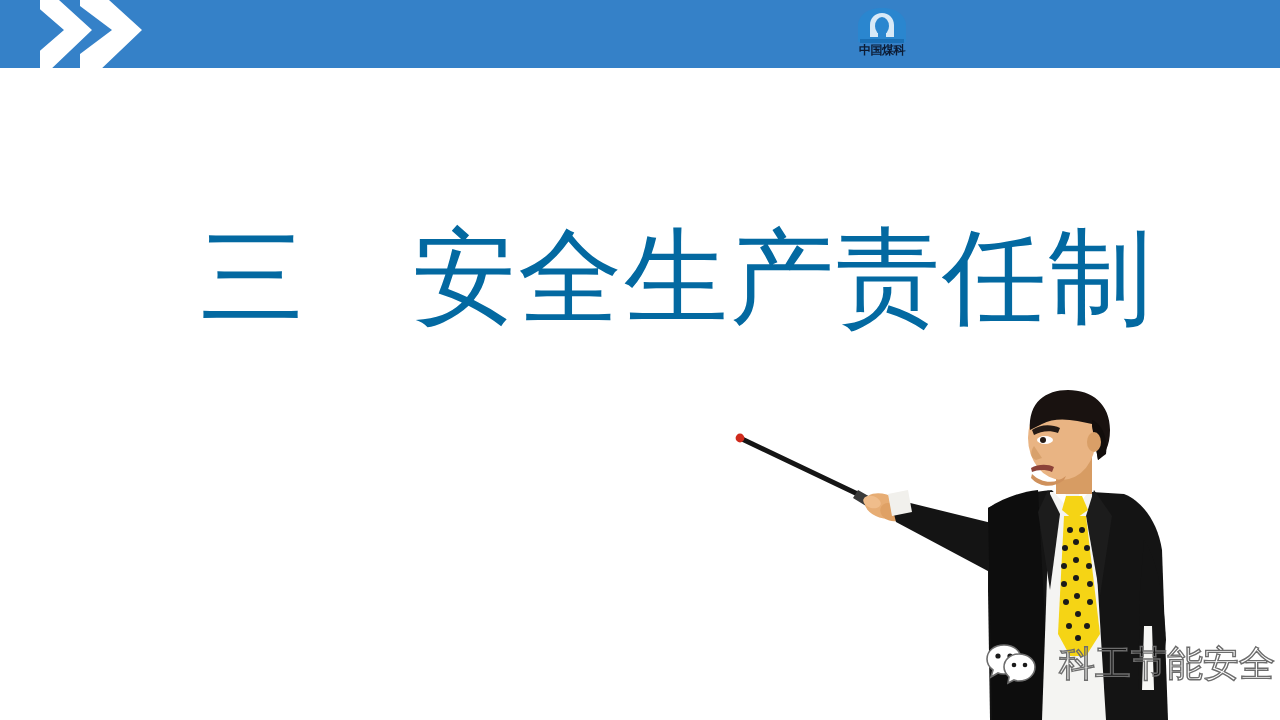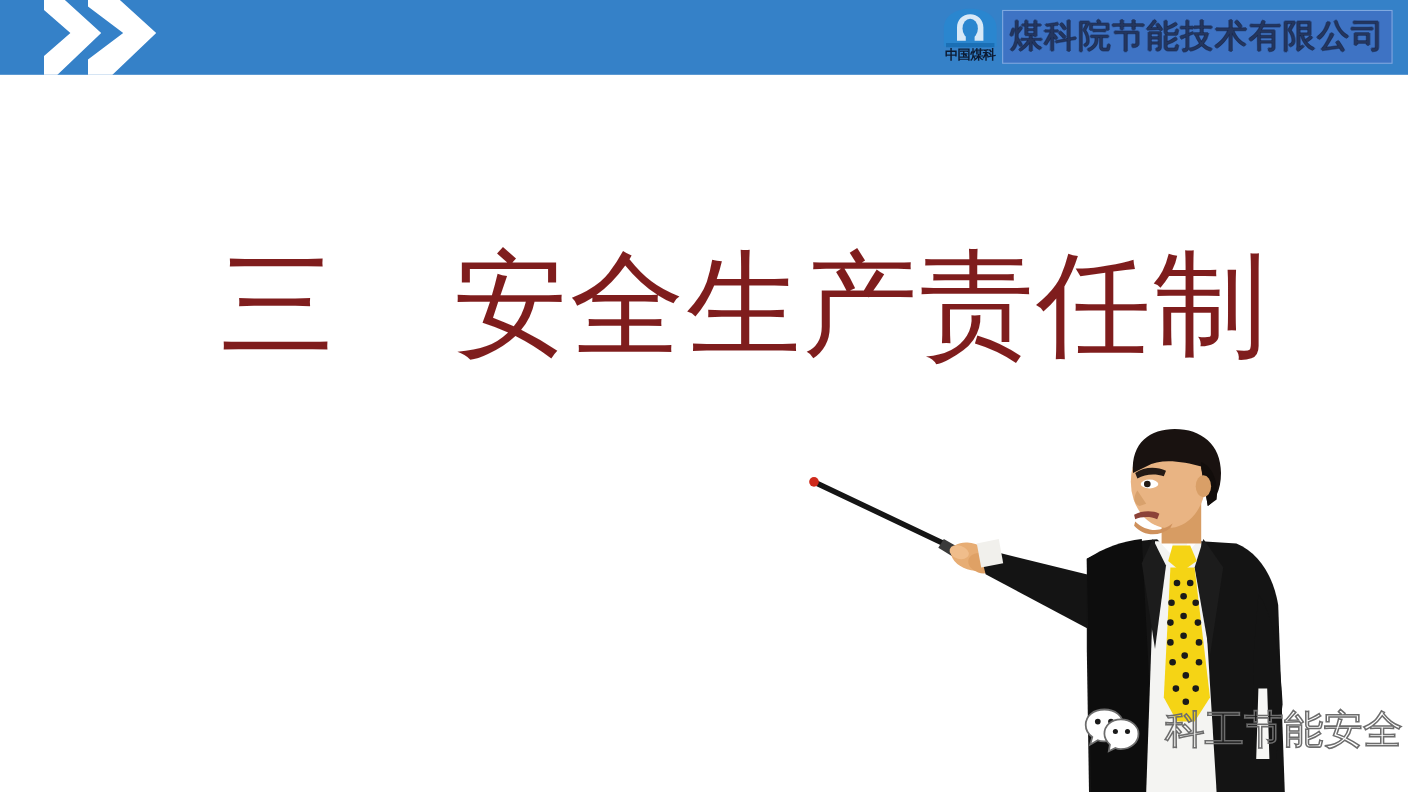--- a/index.html
+++ b/index.html
@@ -90,21 +90,21 @@
 
   
   .slide-title {
     position: absolute;
     left: 200px;
     top: 218px;
     width: 900px;
     font-family: "DejaVu Serif", "Liberation Serif", serif;
     font-size: 104px;
     line-height: 118px;
-    color: #7f1d1d;
+    color: #0369a1;
     white-space: pre;
     letter-spacing: 2px;
   }
 
   
   .presenter {
     position: absolute;
     left: 720px;
     top: 390px;
     width: 460px;
@@ -151,23 +151,20 @@
           <path d="M4,36 L4,20 C4,9 14,2 28,2 C42,2 52,9 52,20 L52,36 Z" fill="#2a86cf"></path>
           <path d="M28,7 C21,7 16,12 16,19 L16,31 L24,31 L24,19 C24,17 26,15 28,15
                    C30,15 32,17 32,19 L32,31 L40,31 L40,19 C40,12 35,7 28,7 Z" fill="#d8e9f7"></path>
           <ellipse cx="28" cy="20" rx="7" ry="9" fill="#2a86cf"></ellipse>
           <path d="M6,33 L50,33 L50,37 L6,37 Z" fill="#1a6fb5"></path>
         </svg>
       </div>
       <div class="logo-text">中国煤科</div>
     </div>
 
-    <div class="company-box">
-      <span class="company-name">煤科院节能技术有限公司</span>
-    </div>
   </div>
 
   <div class="slide-title">三　安全生产责任制</div>
 
   <div class="presenter">
     <svg width="460" height="330" viewBox="0 0 460 330">
 
       <g>
         <line x1="22" y1="49" x2="146" y2="108" stroke="#151515" stroke-width="5" stroke-linecap="round"></line>
         <circle cx="20" cy="48" r="4.4" fill="#cf2a1c"></circle>

